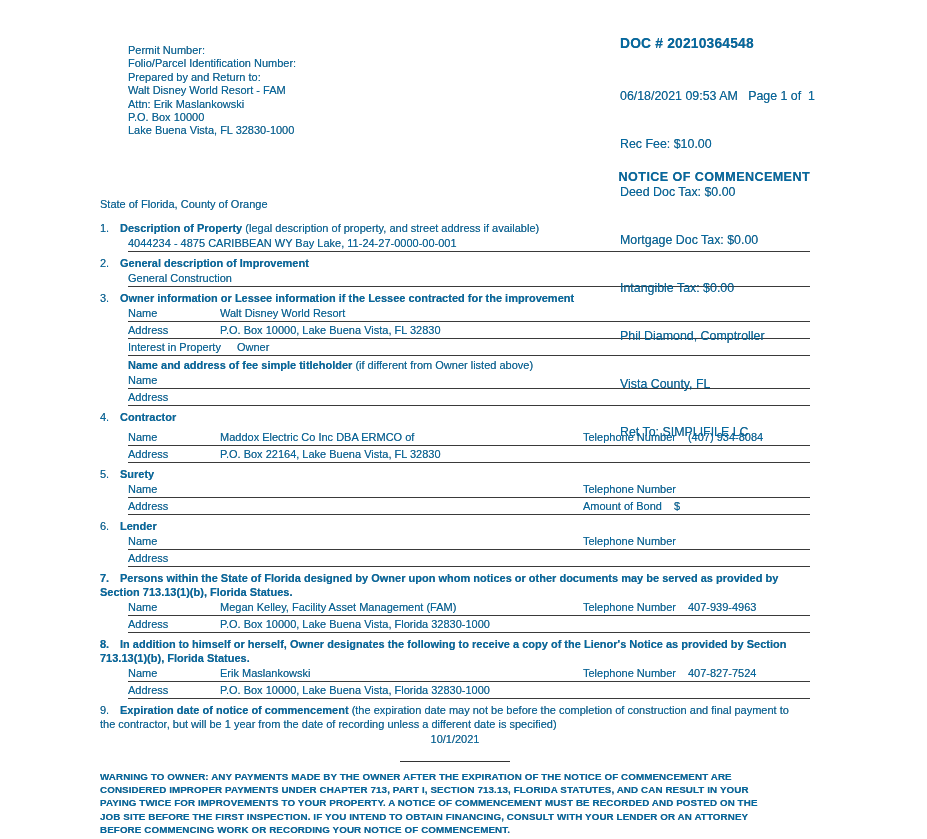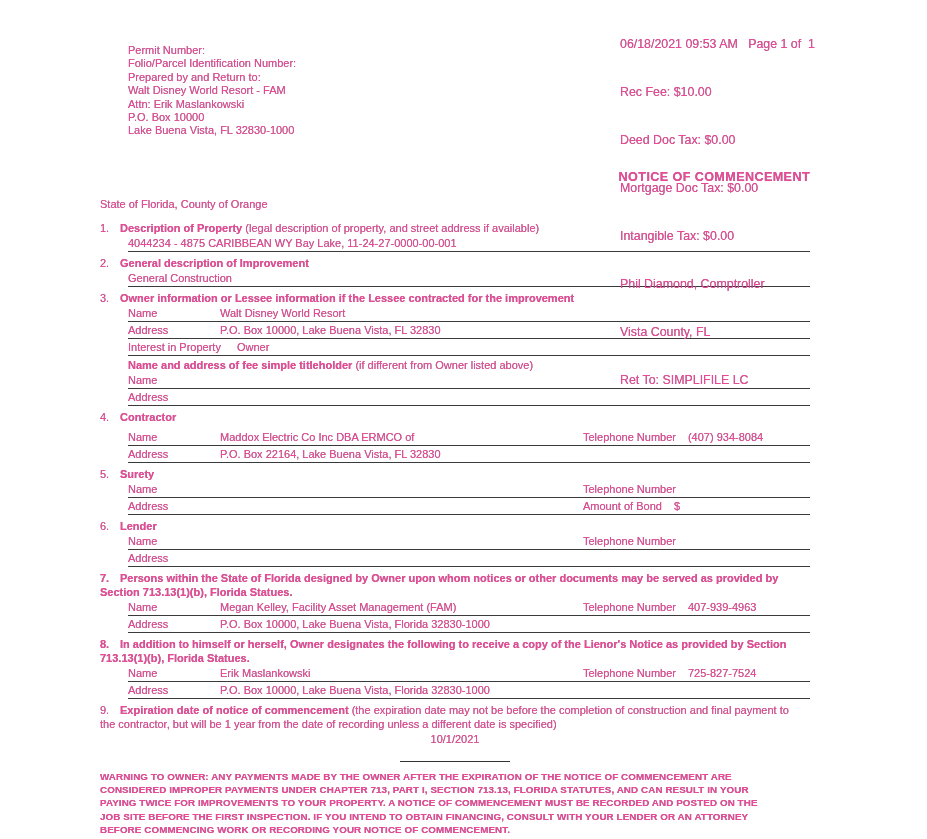--- a/index.html
+++ b/index.html
@@ -1,18 +1,18 @@
 <!DOCTYPE html>
 <html><head>
 <meta charset="utf-8">
 <style>
   html,body { margin:0; padding:0; background:#ffffff; }
   .page {
     position:relative; width:927px; height:839px; overflow:hidden;
-    background:#ffffff; color:#ec4899;
+    background:#ffffff; color:#0369a1;
     font-family:"Liberation Sans", sans-serif;
     text-shadow: 0 0 0.4px rgba(20,20,20,0.55);
   }
   
   .hdr { position:relative; height:158px; }
   .hdr-left { position:absolute; left:128px; top:44px; font-size:11px; line-height:13.4px; }
   .hdr-right { position:absolute; left:620px; top:4px; font-size:12.4px; line-height:16px; white-space:pre-wrap; }
   .doc-num { font-weight:bold; font-size:13.8px; margin-bottom:4px; letter-spacing:0.2px; }
   
   .content { padding:0 117px 0 100px; }
@@ -55,20 +55,21 @@
     <div class="hdr-left">
       <div>Permit Number:</div>
       <div>Folio/Parcel Identification Number:</div>
       <div>Prepared by and Return to:</div>
       <div>Walt Disney World Resort - FAM</div>
       <div>Attn: Erik Maslankowski</div>
       <div>P.O. Box 10000</div>
       <div>Lake Buena Vista, FL 32830-1000</div>
     </div>
     <div class="hdr-right">
+      <div class="doc-num">DOC # 20210364548</div>
       <div>06/18/2021 09:53 AM   Page 1 of  1</div>
       <div>Rec Fee: $10.00</div>
       <div>Deed Doc Tax: $0.00</div>
       <div>Mortgage Doc Tax: $0.00</div>
       <div>Intangible Tax: $0.00</div>
       <div>Phil Diamond, Comptroller</div>
       <div>Vista County, FL</div>
       <div>Ret To: SIMPLIFILE LC</div>
     </div>
   </div>
@@ -209,21 +210,21 @@
 
     <div class="sec-head">
       <span class="num" style="font-weight:bold;">8.</span><span class="ht">In addition to himself or herself, Owner designates the following to receive a copy of the Lienor's Notice as provided by Section 713.13(1)(b), Florida Statues.</span>
     </div>
     <div class="rows">
       <div class="frow">
         <span class="flab">Name</span>
         <span class="fval">Erik Maslankowski</span>
         <span class="rgt">
           <span class="flab2">Telephone Number</span>
-          <span>725-827-7524</span>
+          <span>407-827-7524</span>
         </span>
       </div>
       <div class="frow">
         <span class="flab">Address</span>
         <span class="fval">P.O. Box 10000, Lake Buena Vista, Florida 32830-1000</span>
       </div>
     </div>
 
     <div class="sec-head">
       <span class="num">9.</span><span class="ht">Expiration date of notice of commencement</span><span class="paren"> (the expiration date may not be before the completion of construction and final payment to the contractor, but will be 1 year from the date of recording unless a different date is specified)</span>

